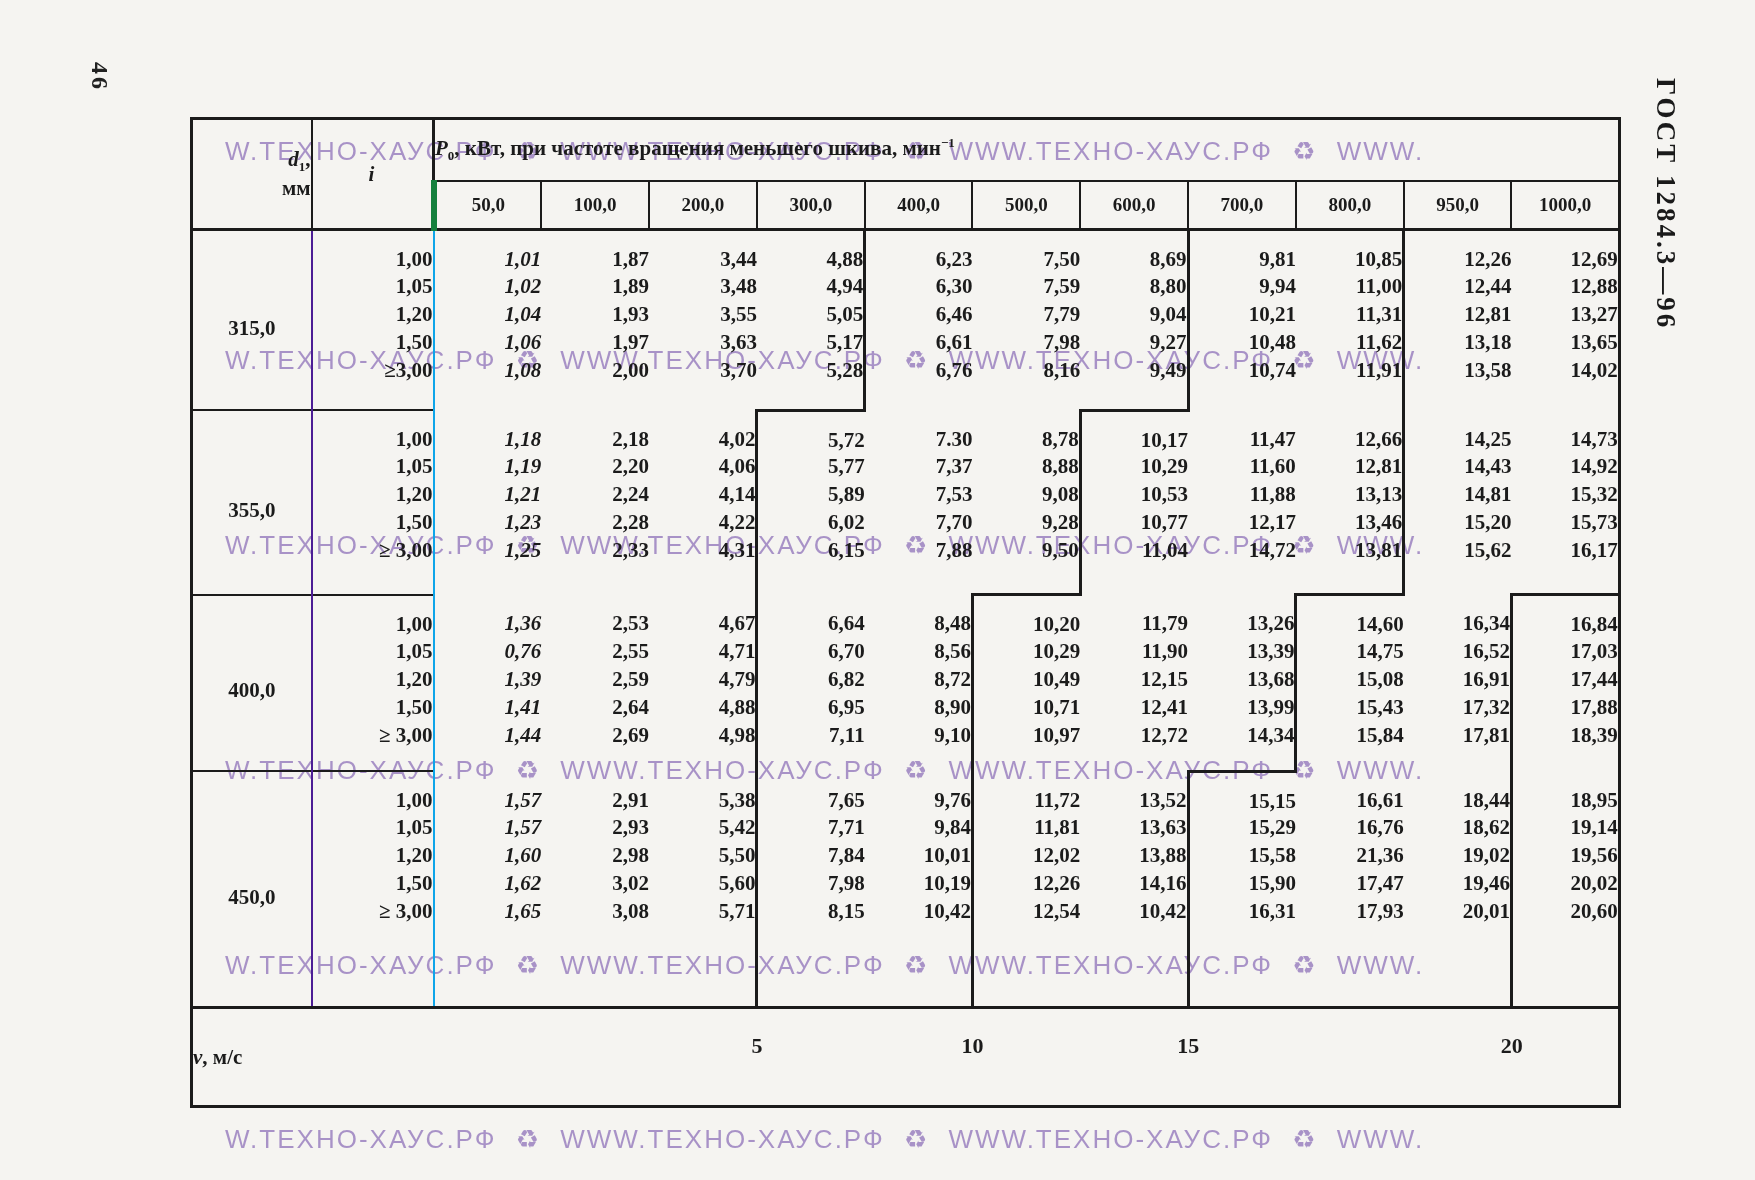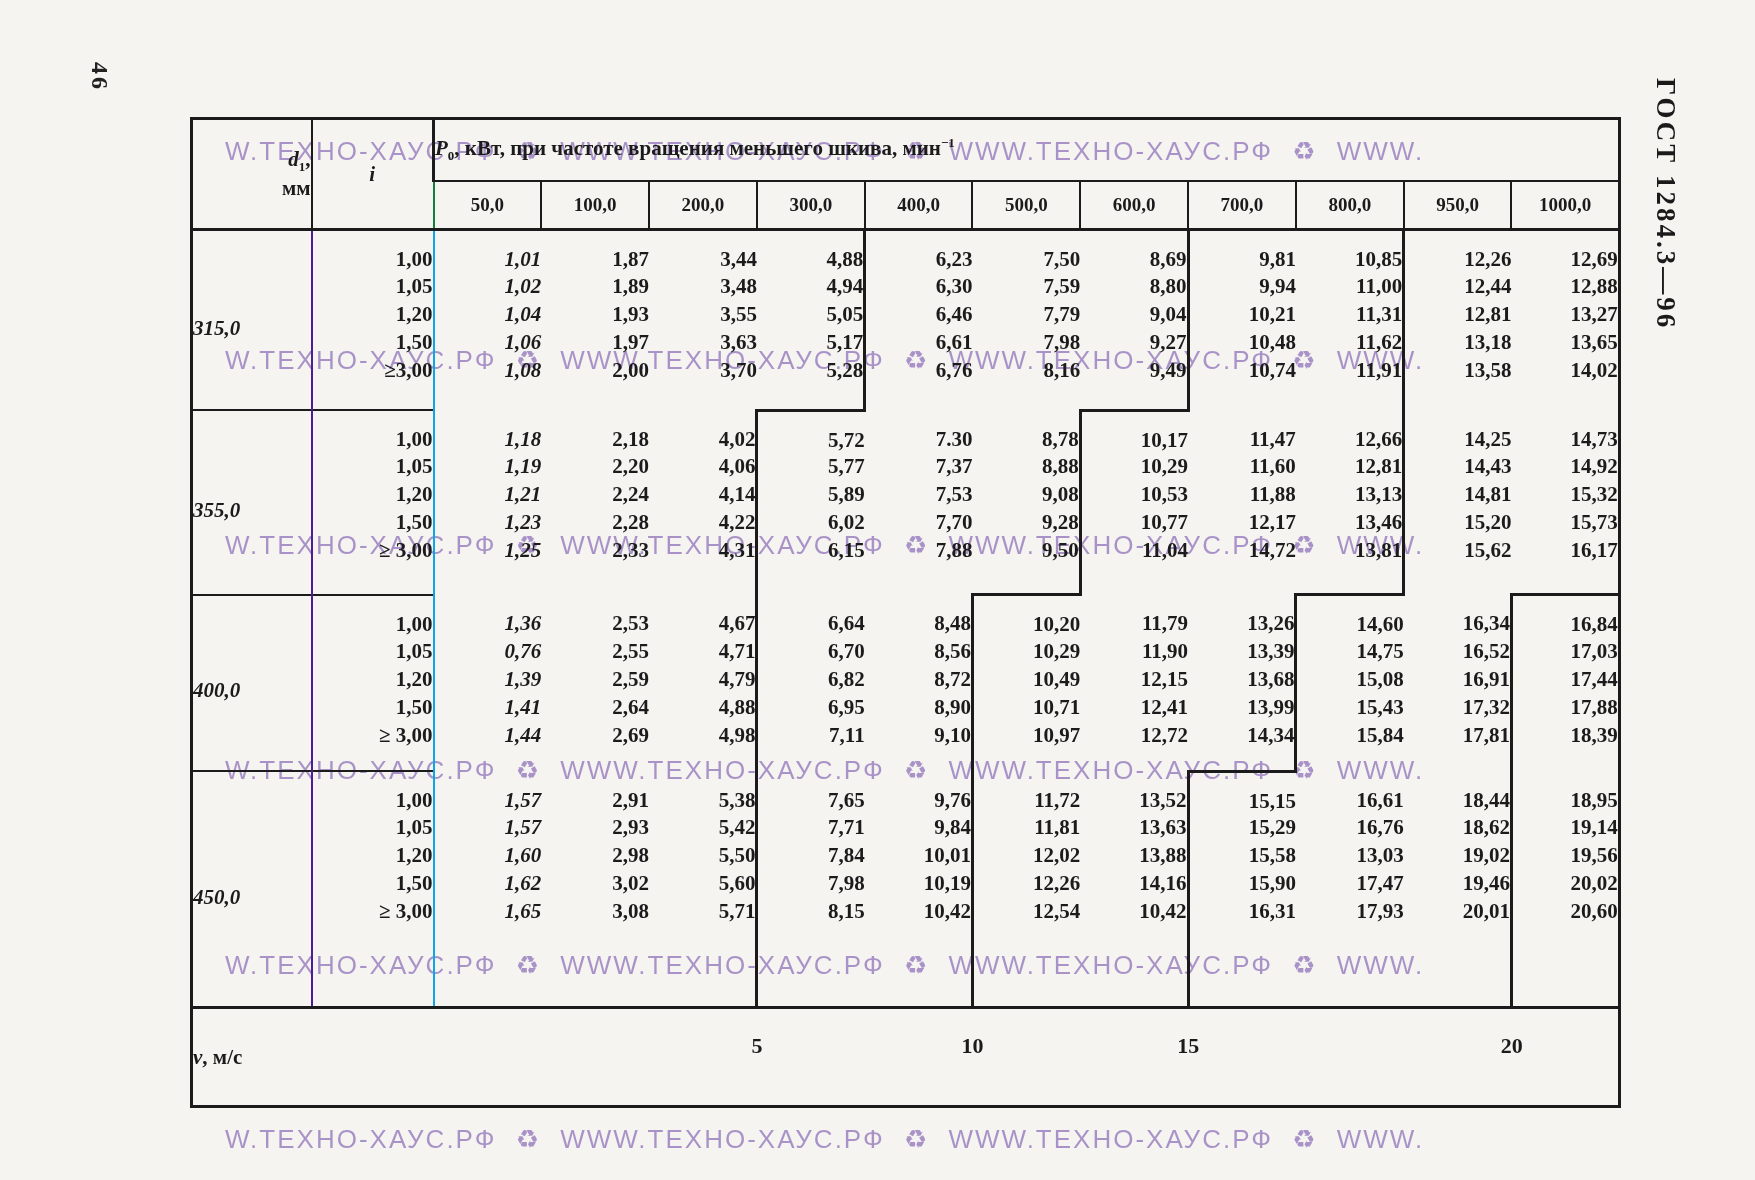--- a/index.html
+++ b/index.html
@@ -44,24 +44,24 @@
   th.h-i{border-left:2px solid #1b1b1b;font-style:italic;font-size:23px;}
   th.h-p{
     border-left:3px solid #1b1b1b;border-bottom:2px solid #1b1b1b;
     text-align:left;font-size:19px;font-weight:bold;height:60px;
   }
   tr.hrow2 th{
     border-bottom:3px solid #1b1b1b;border-right:2px solid #1b1b1b;
     text-align:center;font-size:19px;height:46px;
   }
   tr.hrow2 th:last-child{border-right:none;}
-  tr.hrow2 th.bL3{border-left:2px solid #15803d;}
+  tr.hrow2 th.bL3{border-left:6px solid #15803d;}
   sub{font-size:13px;} sup{font-size:13px;}
   td.d1{
-    text-align:left;vertical-align:top;padding-top:16px;font-size:22px;font-style:italic;
+    text-align:center;vertical-align:top;padding-top:16px;font-size:22px;
   }
   td.d1.sep{border-top:2px solid #1b1b1b;}
   td.icell{
     border-left:2px solid #4c1d95;text-align:right;padding-right:24px;font-size:22px;
   }
   td.icell.sep{border-top:2px solid #1b1b1b;}
   td.num{text-align:right;padding-right:30px;font-size:22px;}
   td.c0{border-left:2px solid #0ea5e9;font-style:italic;}
   td.bL{border-left:3px solid #1b1b1b;}
   td.jog{border-bottom:3px solid #1b1b1b;}
@@ -426,21 +426,21 @@
         <tr class="datarow">
           <td class="icell">1,20</td>
           <td class="num c0">1,60</td>
           <td class="num">2,98</td>
           <td class="num">5,50</td>
           <td class="num bL">7,84</td>
           <td class="num">10,01</td>
           <td class="num bL">12,02</td>
           <td class="num">13,88</td>
           <td class="num bL">15,58</td>
-          <td class="num">13,03</td>
+          <td class="num">21,36</td>
           <td class="num">19,02</td>
           <td class="num bL">19,56</td>
         </tr>
         <tr class="datarow">
           <td class="icell">1,50</td>
           <td class="num c0">1,62</td>
           <td class="num">3,02</td>
           <td class="num">5,60</td>
           <td class="num bL">7,98</td>
           <td class="num">10,19</td>

